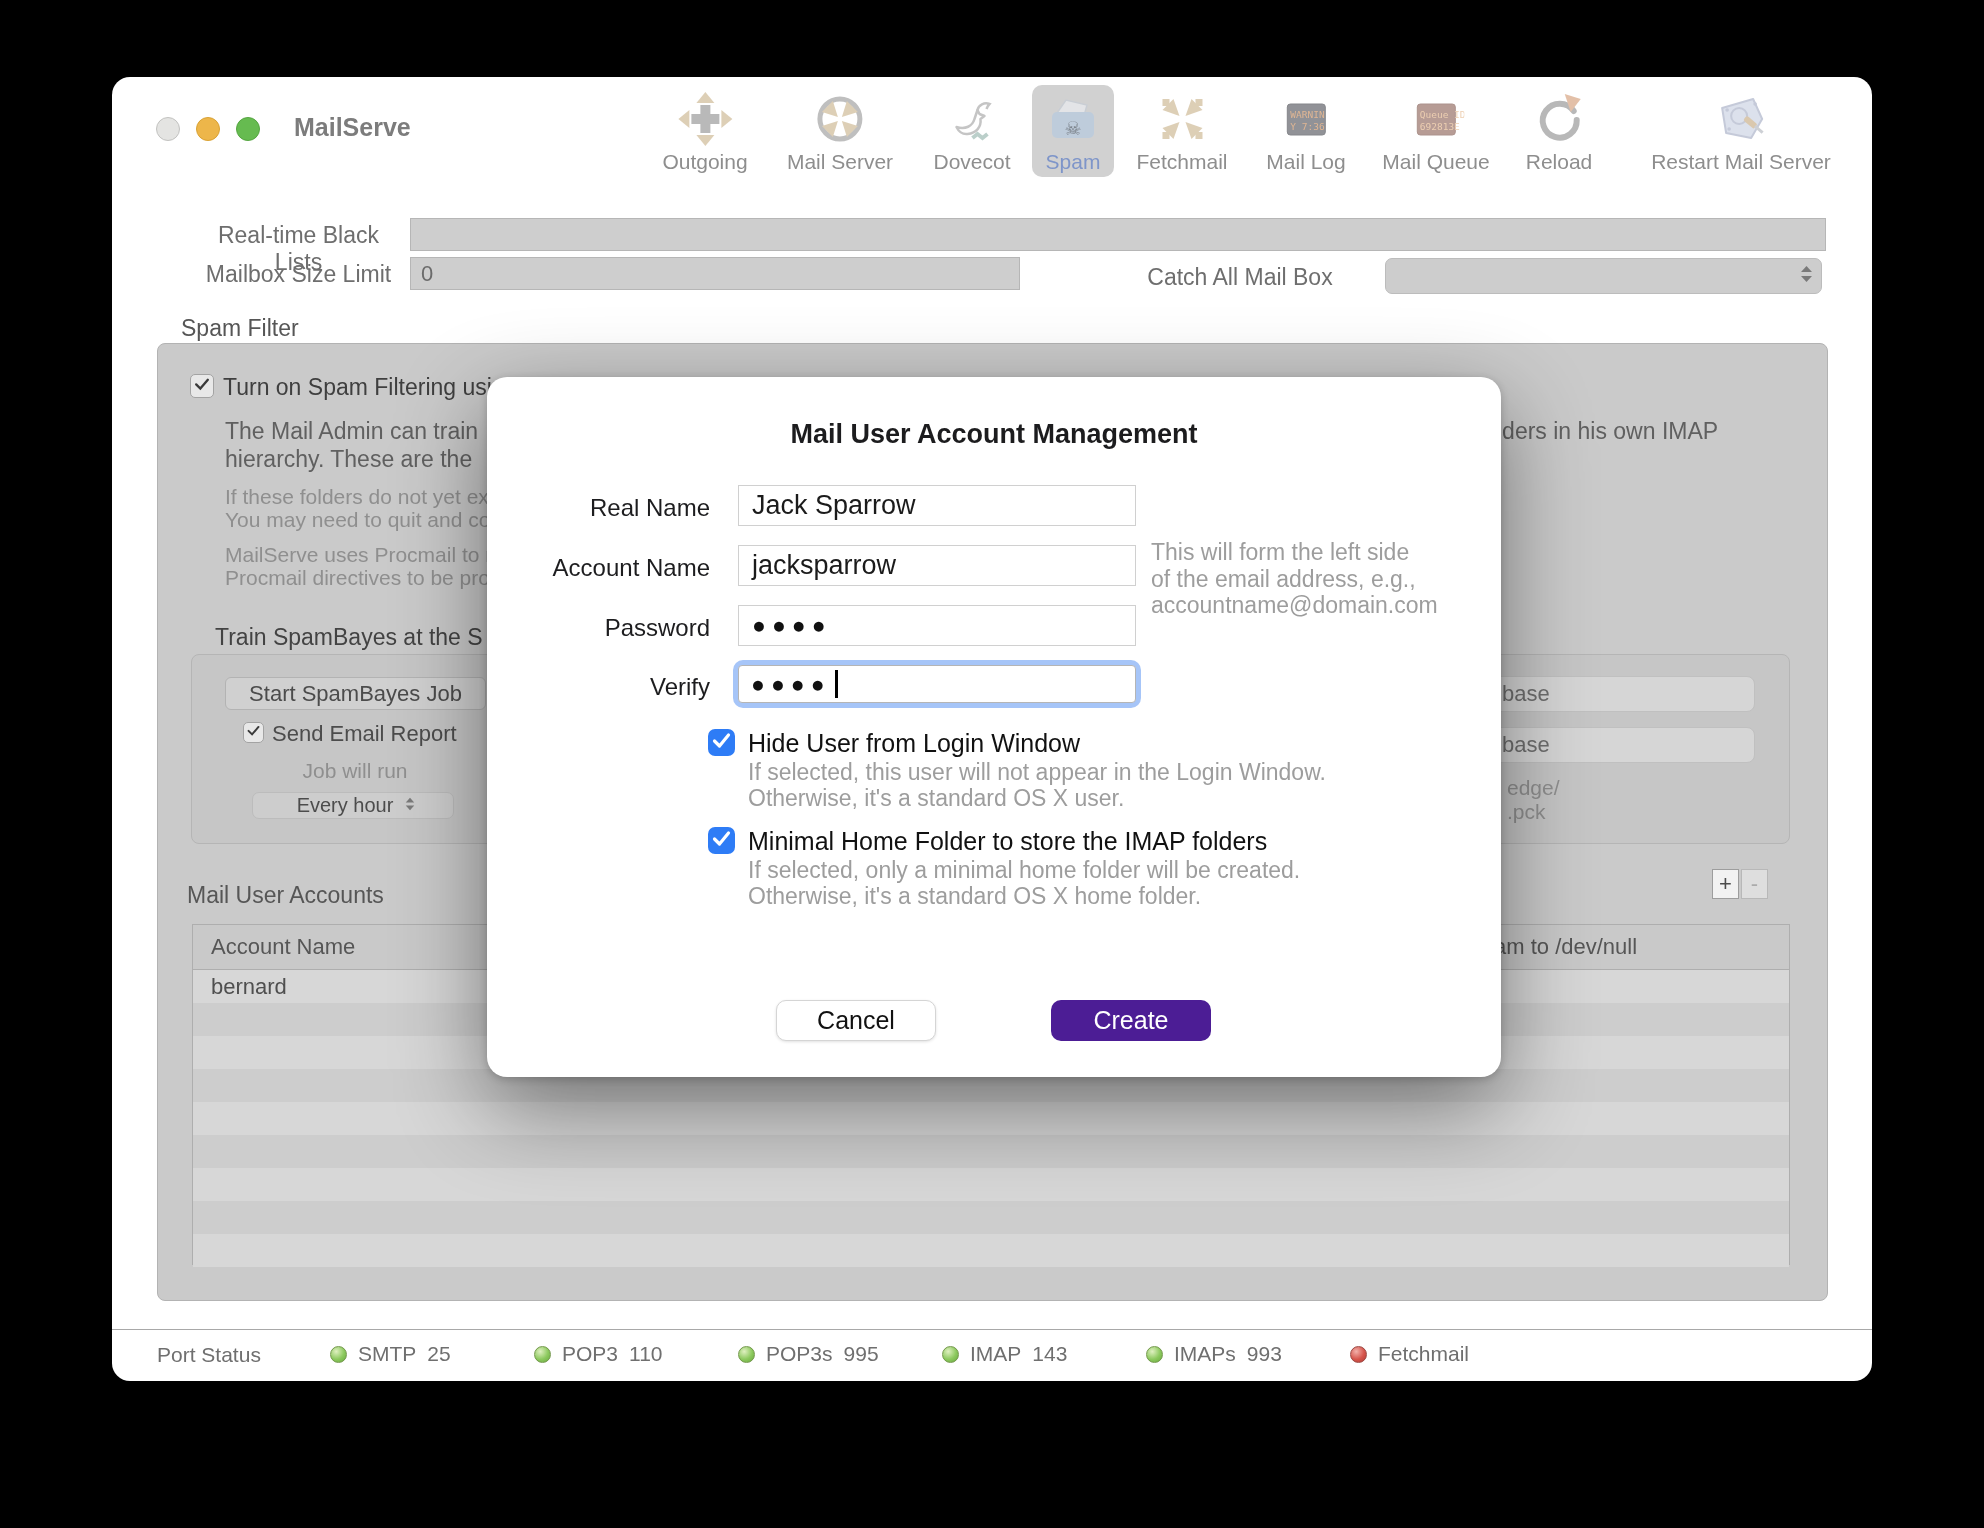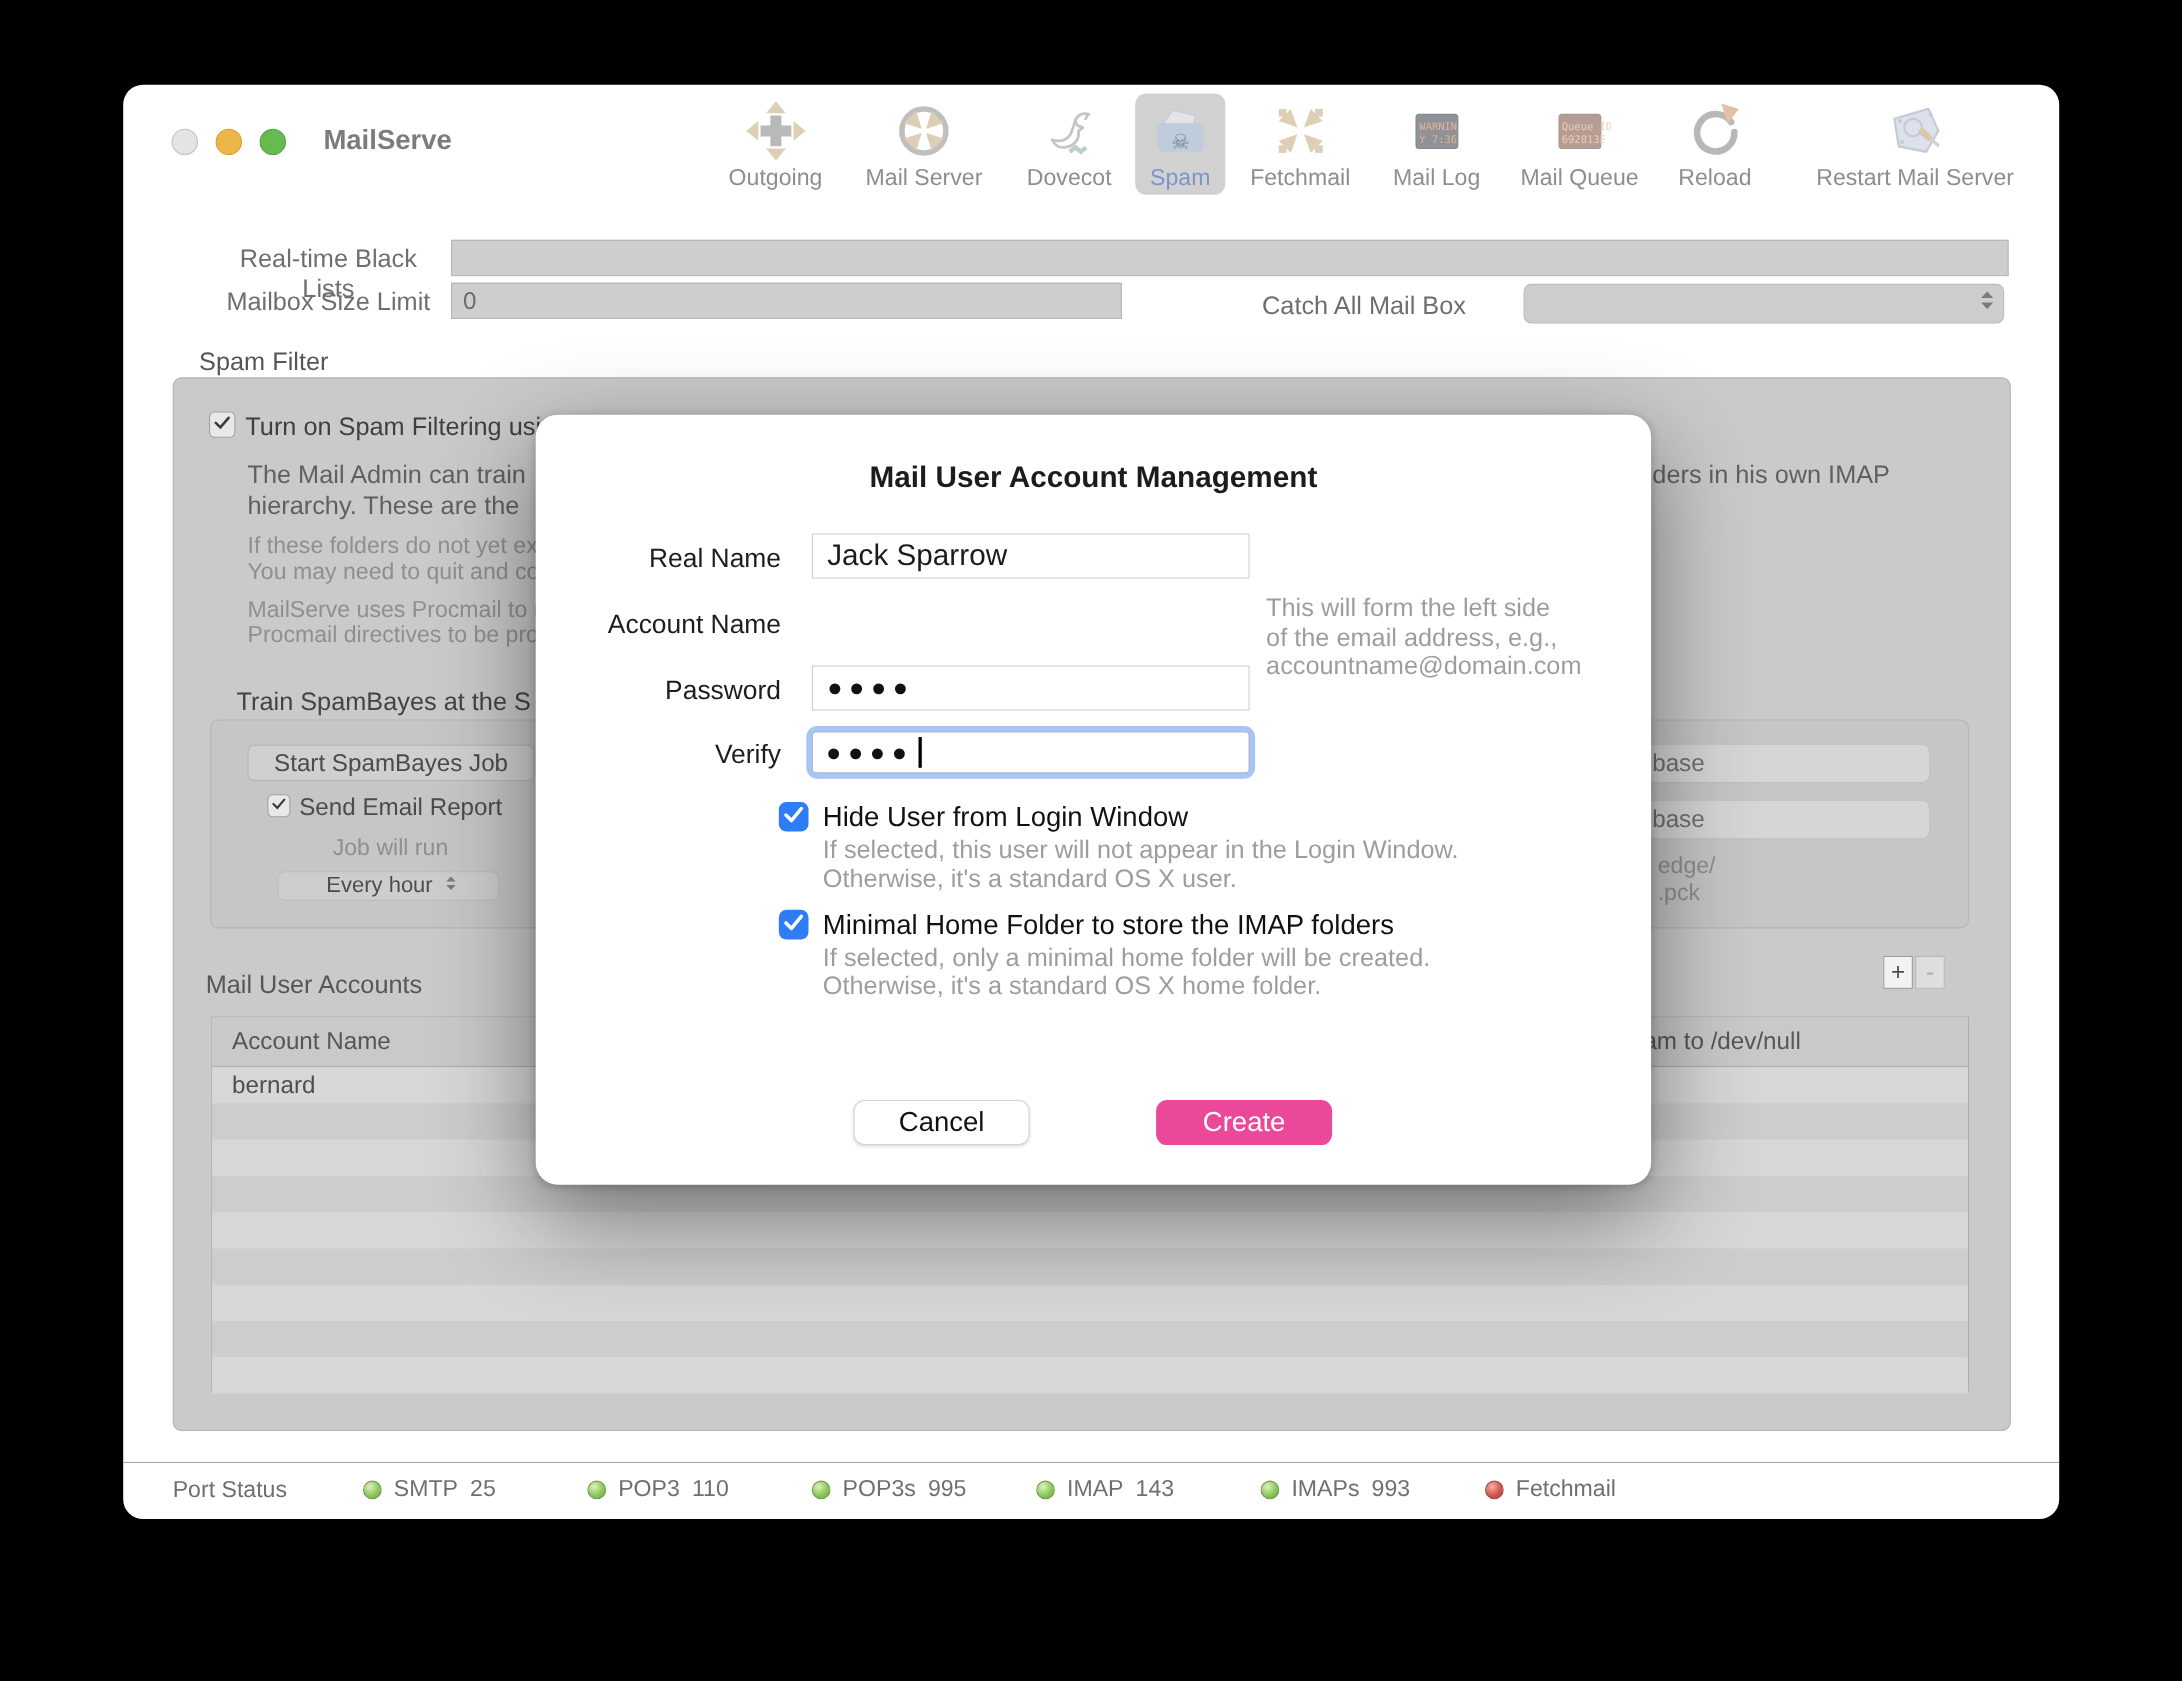--- a/index.html
+++ b/index.html
@@ -65,21 +65,21 @@
               box-sizing:border-box;display:flex;align-items:center;padding-left:12px;}
   .caret{display:inline-block;width:3px;height:28px;background:#000;margin-left:4px;vertical-align:middle;}
   .hint{position:absolute;left:664px;top:162px;font-size:23px;color:#9d9d9d;line-height:26.5px;white-space:nowrap;}
   .dlg-check{position:absolute;left:221px;width:27px;height:27px;background:#2e7cf6;border-radius:7px;
              display:flex;align-items:center;justify-content:center;}
   .dlg-check-label{position:absolute;left:261px;font-size:25px;color:#111;white-space:nowrap;}
   .dlg-check-desc{position:absolute;left:261px;font-size:23px;color:#9d9d9d;line-height:26px;white-space:nowrap;}
   .btn{position:absolute;top:623px;width:160px;height:41px;border-radius:10px;display:flex;align-items:center;
        justify-content:center;font-size:25px;box-sizing:border-box;}
   .btn-cancel{left:289px;background:#fff;border:1px solid #d5d5d5;color:#111;box-shadow:0 1px 3px rgba(0,0,0,.12);}
-  .btn-create{left:564px;background:#ec4899;color:#fff;}
+  .btn-create{left:564px;background:#4c1d95;color:#fff;}
 </style>
 </head>
 <body>
 
 <div class="screen">
   <div class="window">
 
     <div class="tl" style="left:44px;background:#e4e4e2;border:1px solid #c2c2c0;"></div>
     <div class="tl" style="left:84px;background:#edb64a;border:1px solid #d9a234;"></div>
     <div class="tl" style="left:124px;background:#66bb50;border:1px solid #55a541;"></div>
@@ -306,20 +306,23 @@
 
   <div class="dialog">
     <div class="dlg-title">Mail User Account Management</div>
 
     <div class="dlg-label" style="top:117px;">Real Name</div>
     <div class="dlg-field" style="top:108px;">
         <span>Jack Sparrow</span>
       </div>
 
     <div class="dlg-label" style="top:177px;">Account Name</div>
+    <div class="dlg-field" style="top:168px;">
+        <span>jacksparrow</span>
+      </div>
 
     <div class="dlg-label" style="top:237px;">Password</div>
     <div class="dlg-field" style="top:228px;">
         <span class="dots">●●●●</span>
       </div>
 
     <div class="dlg-label" style="top:296px;">Verify</div>
     <div class="focus-ring">
       <div class="inner">
         <span class="dots">●●●●</span>

